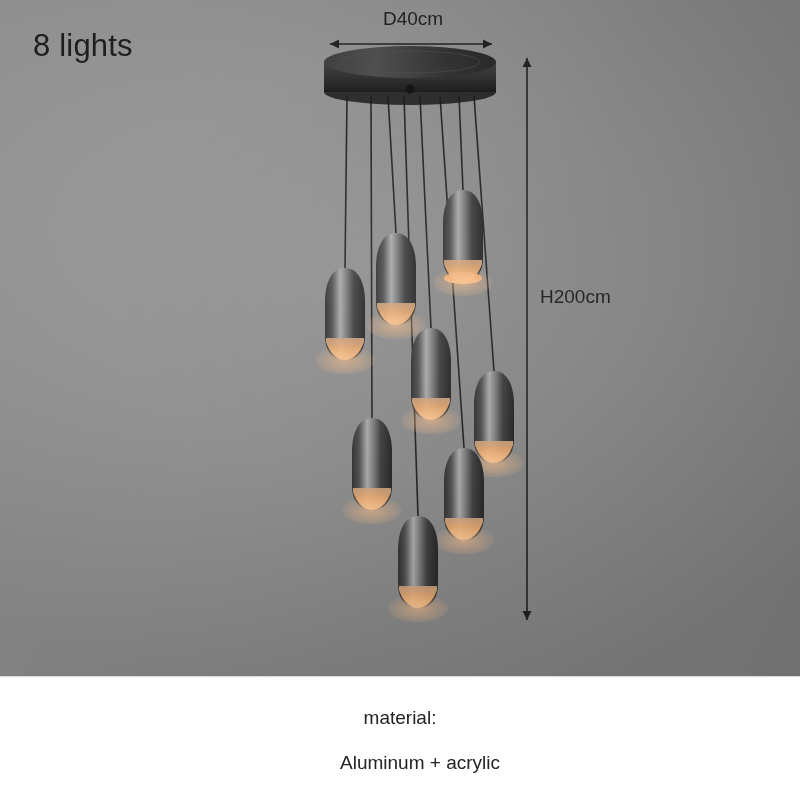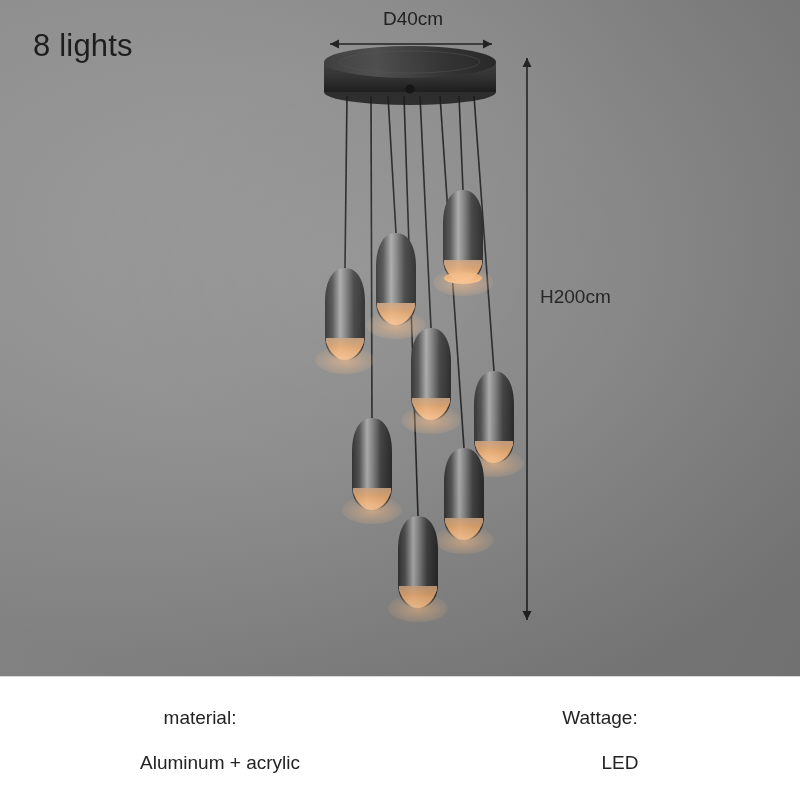--- a/index.html
+++ b/index.html
@@ -206,19 +206,15 @@
     <div class="photo-label" id="label-diameter">D40cm</div>
 
     <div class="photo-label" id="label-height">H200cm</div>
   </div>
 
   <div id="specs">
     <div class="spec-col">
       <div class="spec-key">material:</div>
       <div class="spec-val">Aluminum + acrylic</div>
     </div>
-    <div class="spec-col">
-      <div class="spec-key">Wattage:</div>
-      <div class="spec-val">LED</div>
-    </div>
   </div>
 
 </div>
 
 </body></html>

